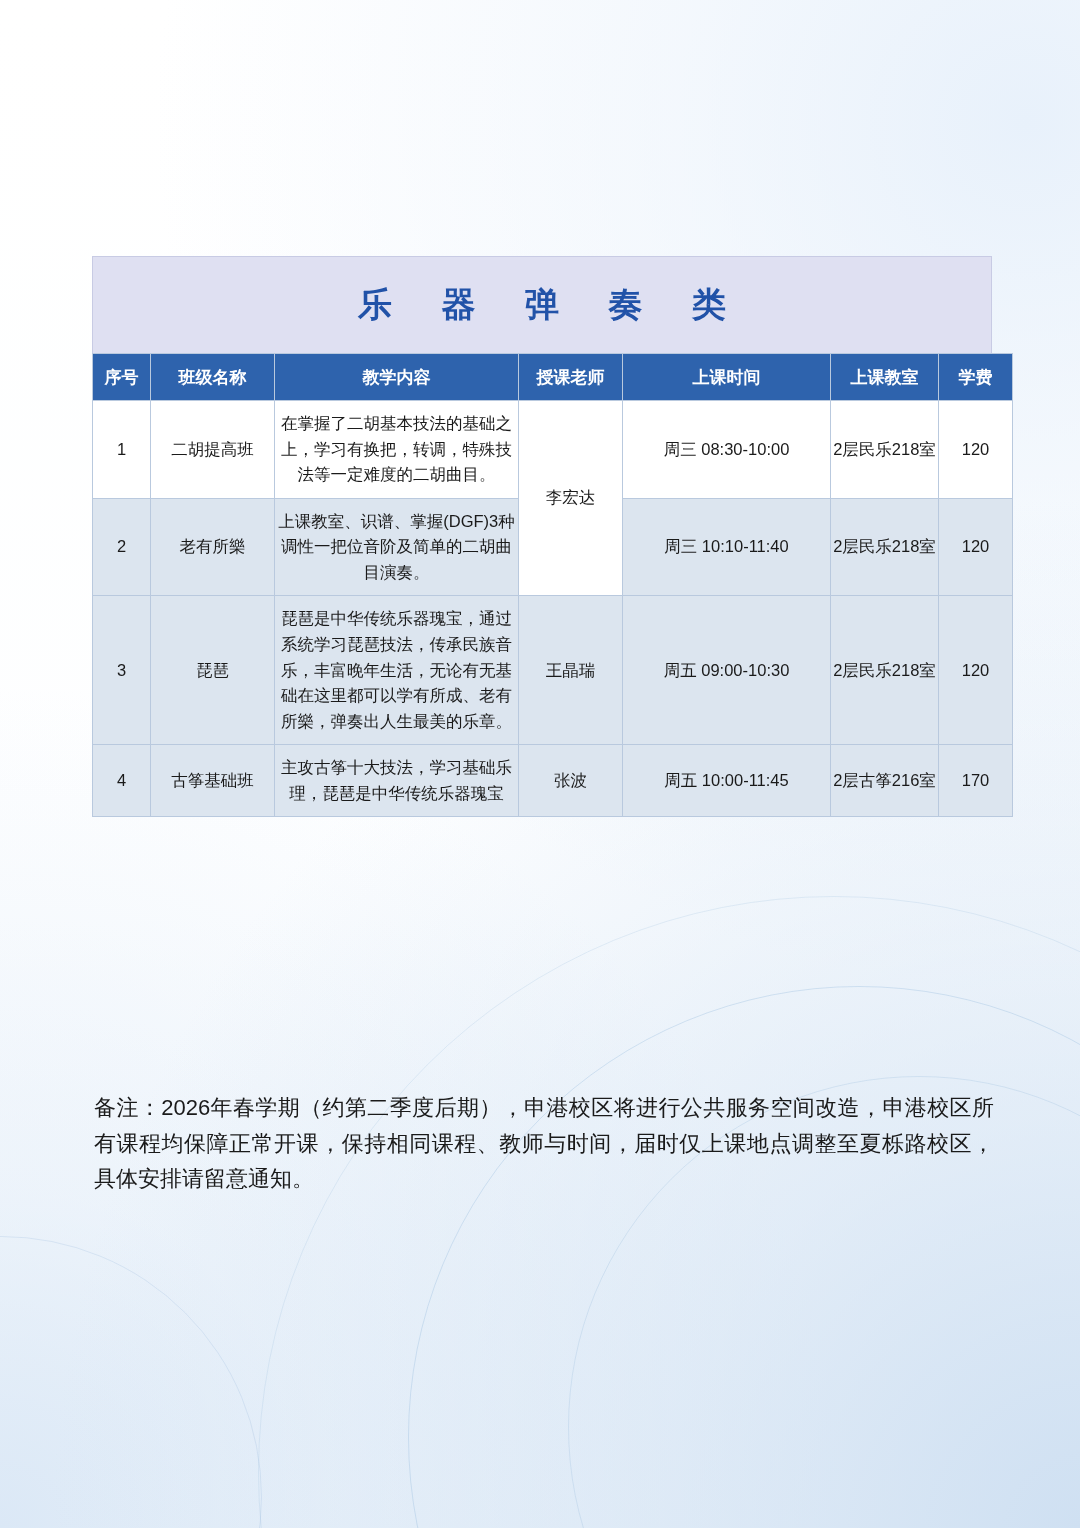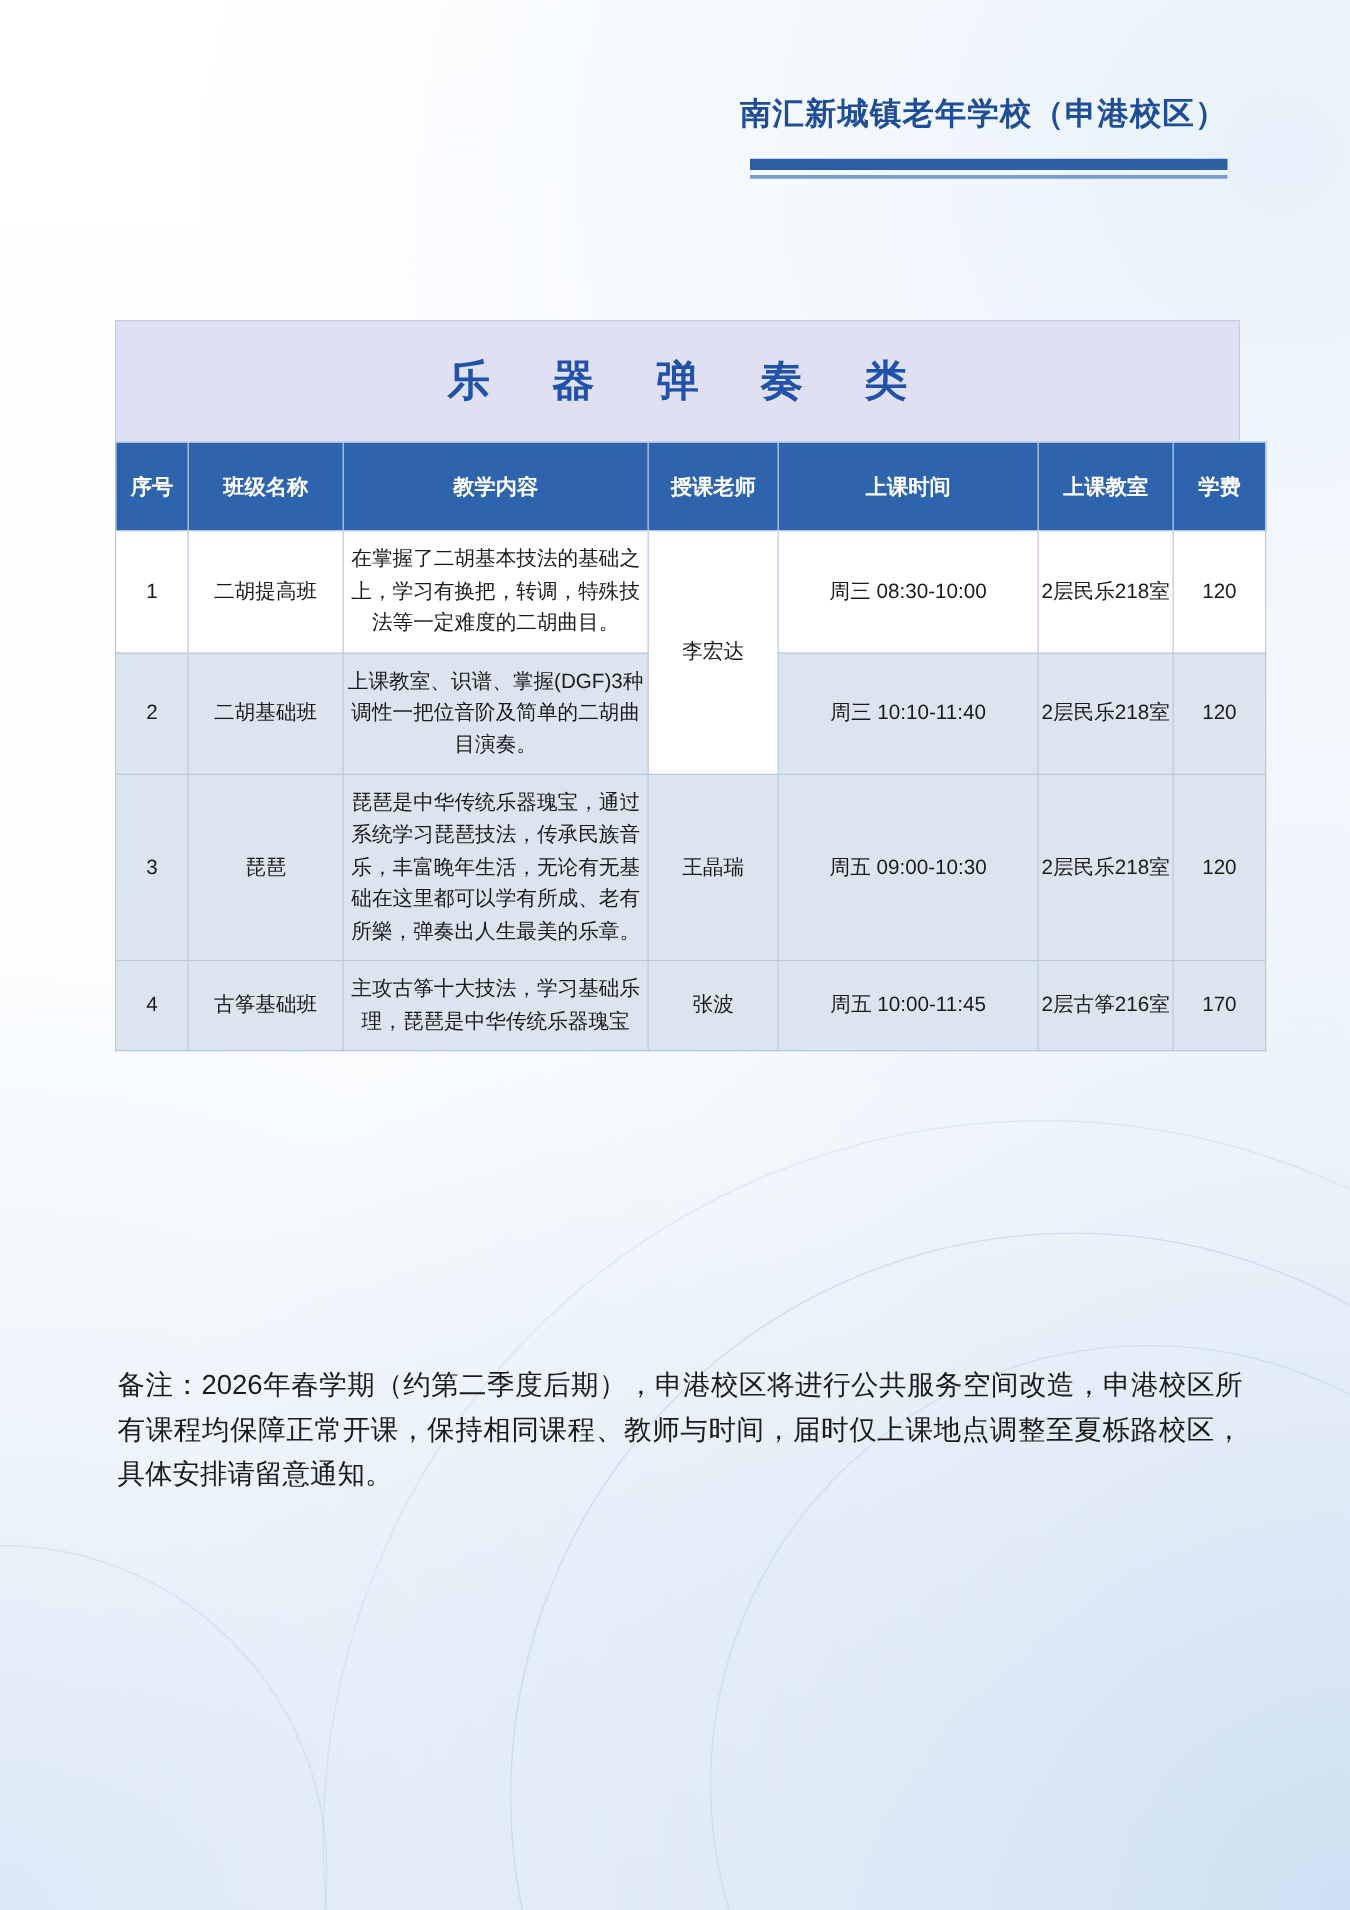--- a/index.html
+++ b/index.html
@@ -94,21 +94,21 @@
     table-layout: fixed;
   }
   table.sched th {
     background: #2e63ad;
     color: #ffffff;
     font-size: 17px;
     font-weight: bold;
     height: 46px;
     border: 1px solid #b9c9de;
     text-align: center;
-    padding: 12px 2px;
+    padding: 0 2px;
   }
   table.sched td {
     border: 1px solid #b9c9de;
     font-size: 16.5px;
     color: #1a1a1a;
     text-align: center;
     vertical-align: middle;
     padding: 10px 0;
     line-height: 1.55;
     background: #ffffff;
@@ -142,24 +142,20 @@
 </style>
 </head>
 <body>
 
 <div class="page">
   <div class="swoosh sw1"></div>
   <div class="swoosh sw2"></div>
   <div class="swoosh sw3"></div>
   <div class="swoosh sw4"></div>
 
-  <div class="header">
-    <div class="header-title">南汇新城镇老年学校（申港校区）</div>
-    <div class="header-rule"></div>
-  </div>
 
   <div class="table-wrap">
     <div class="banner">
       <div class="banner-title">乐 器 弹 奏 类</div>
     </div>
 
     <table class="sched">
       <colgroup>
         <col class="col-no">
           <col class="col-name">
@@ -185,21 +181,21 @@
           <td>1</td>
           <td>二胡提高班</td>
           <td class="content">在掌握了二胡基本技法的基础之上，学习有换把，转调，特殊技法等一定难度的二胡曲目。</td>
           <td class="teacher" rowspan="2">李宏达</td>
           <td>周三 08:30-10:00</td>
           <td>2层民乐218室</td>
           <td>120</td>
         </tr>
         <tr class="alt">
           <td>2</td>
-          <td>二胡基础班</td>
+          <td>老有所樂</td>
           <td class="content">上课教室、识谱、掌握(DGF)3种调性一把位音阶及简单的二胡曲目演奏。</td>
           <td>周三 10:10-11:40</td>
           <td>2层民乐218室</td>
           <td>120</td>
         </tr>
         <tr class="alt">
           <td>3</td>
           <td>琵琶</td>
           <td class="content">琵琶是中华传统乐器瑰宝，通过系统学习琵琶技法，传承民族音乐，丰富晚年生活，无论有无基础在这里都可以学有所成、老有所樂，弹奏出人生最美的乐章。</td>
           <td>王晶瑞</td>

